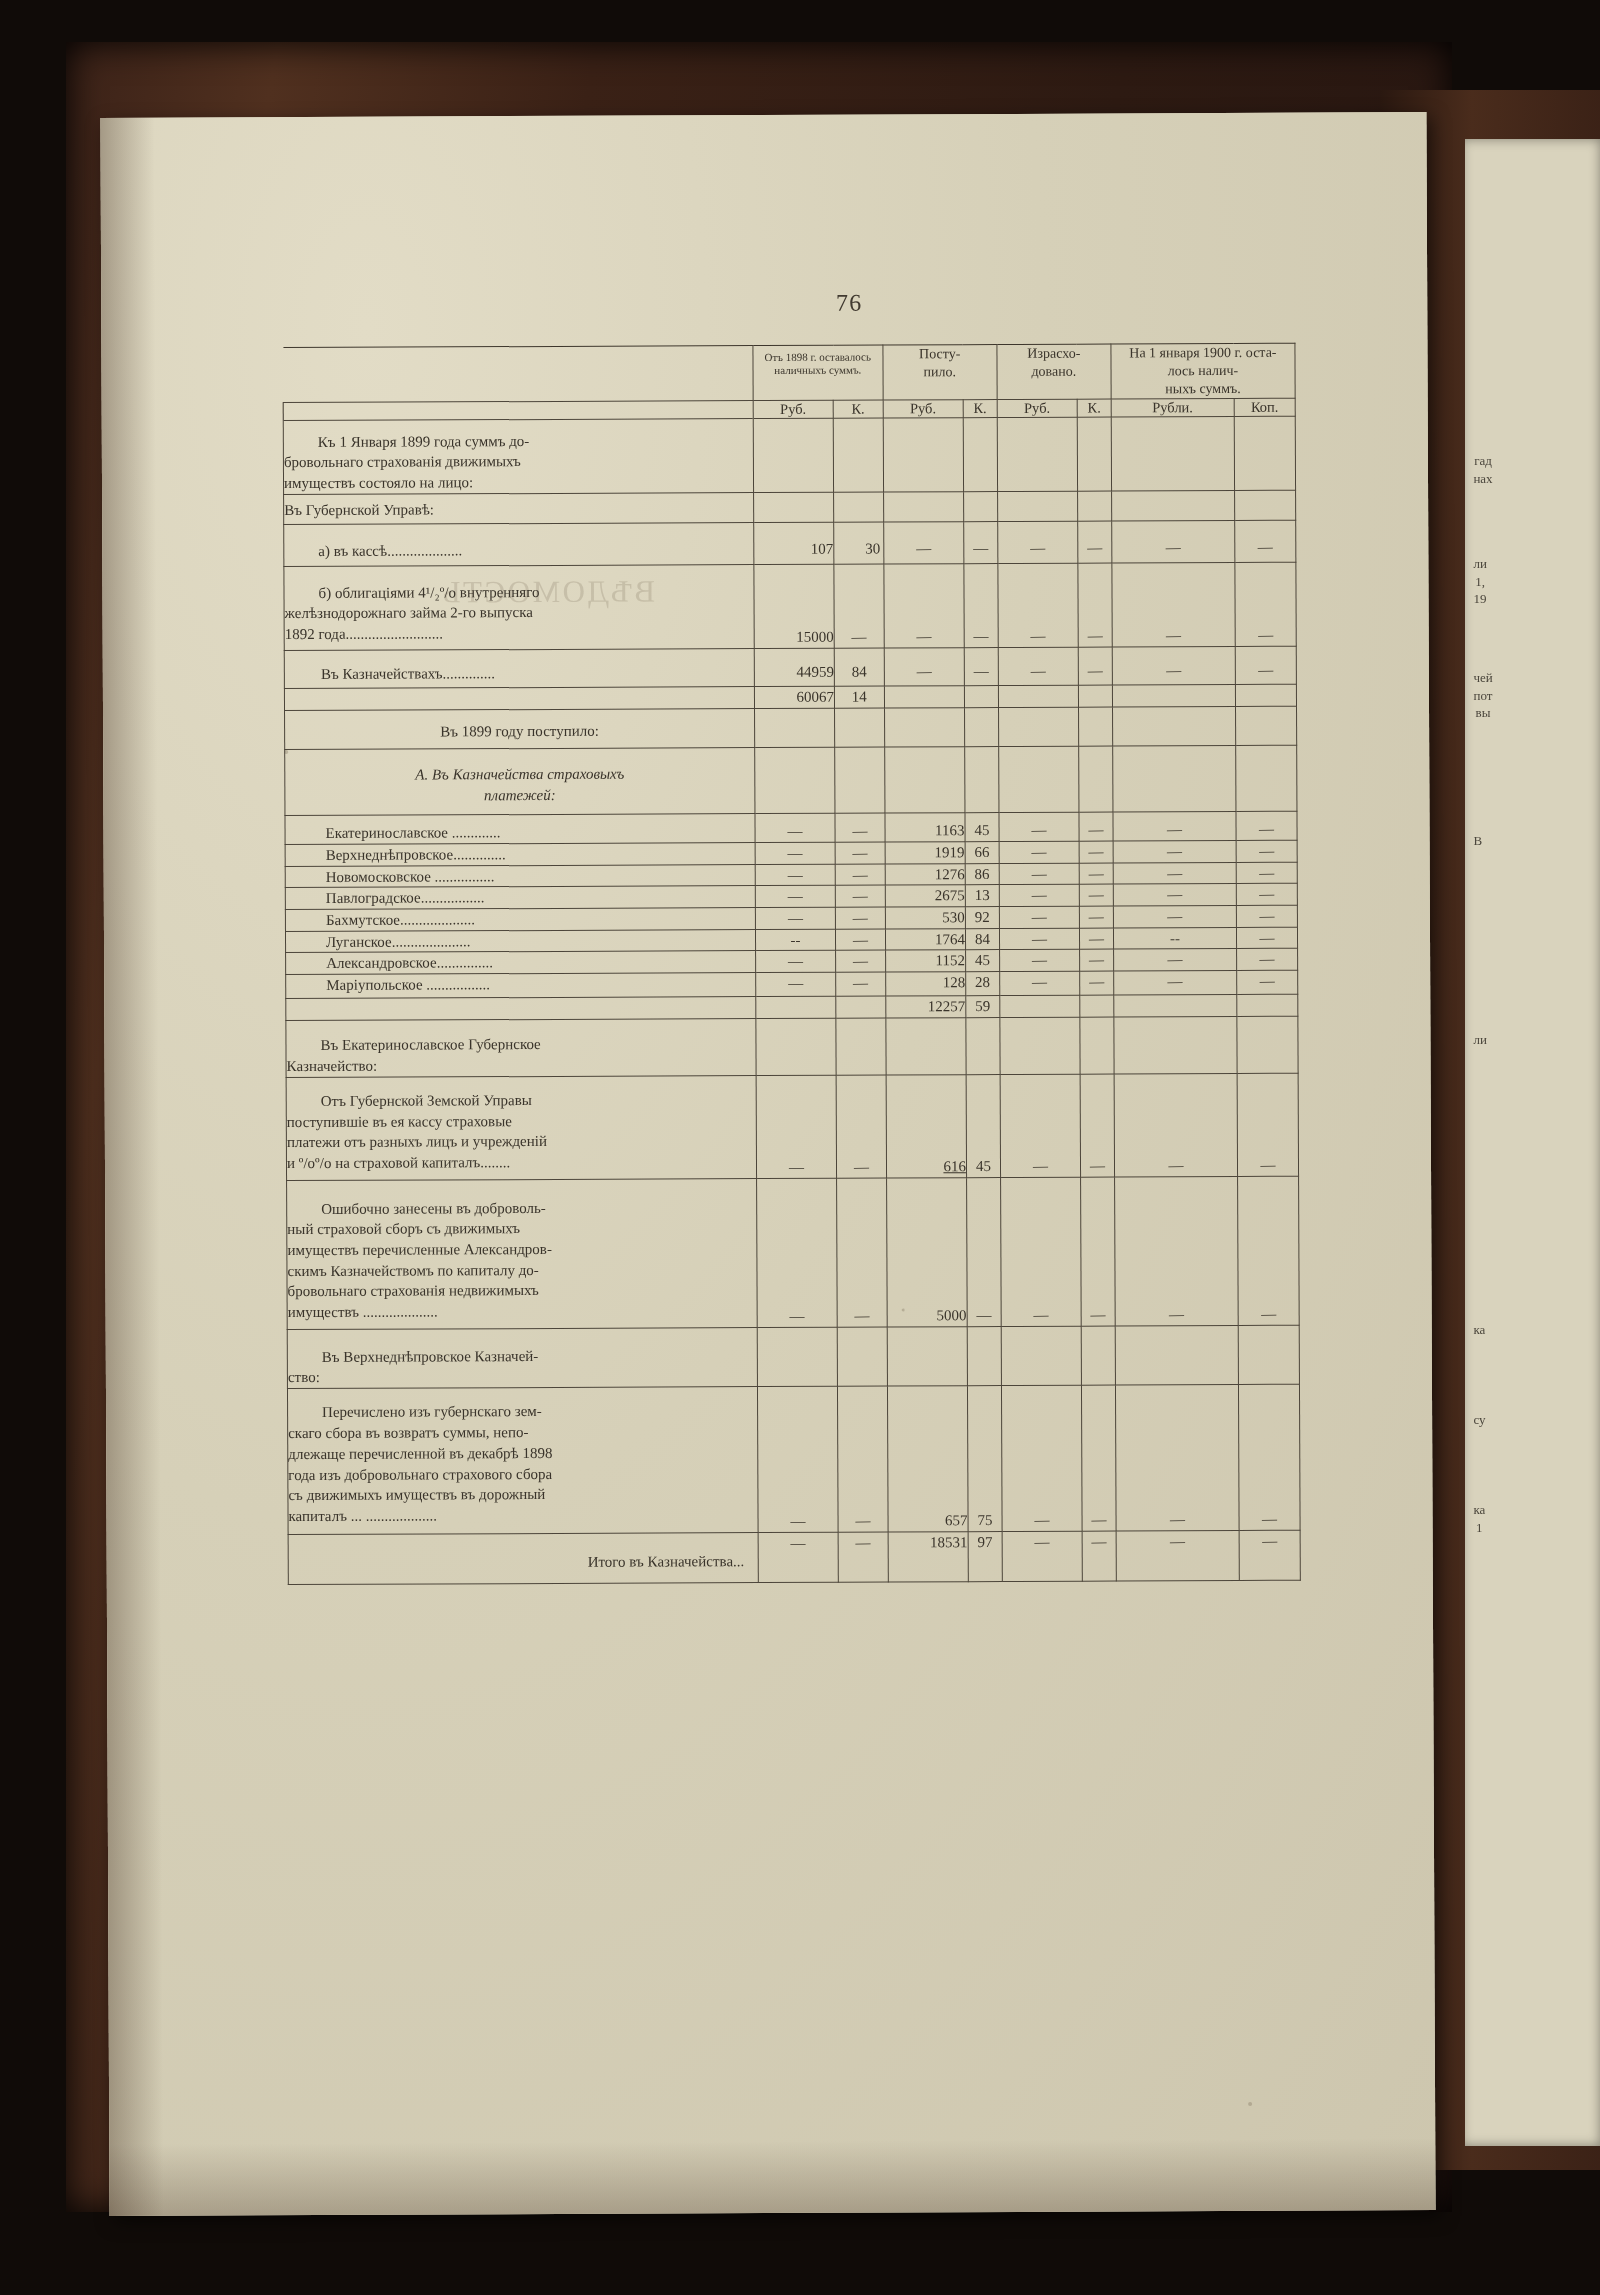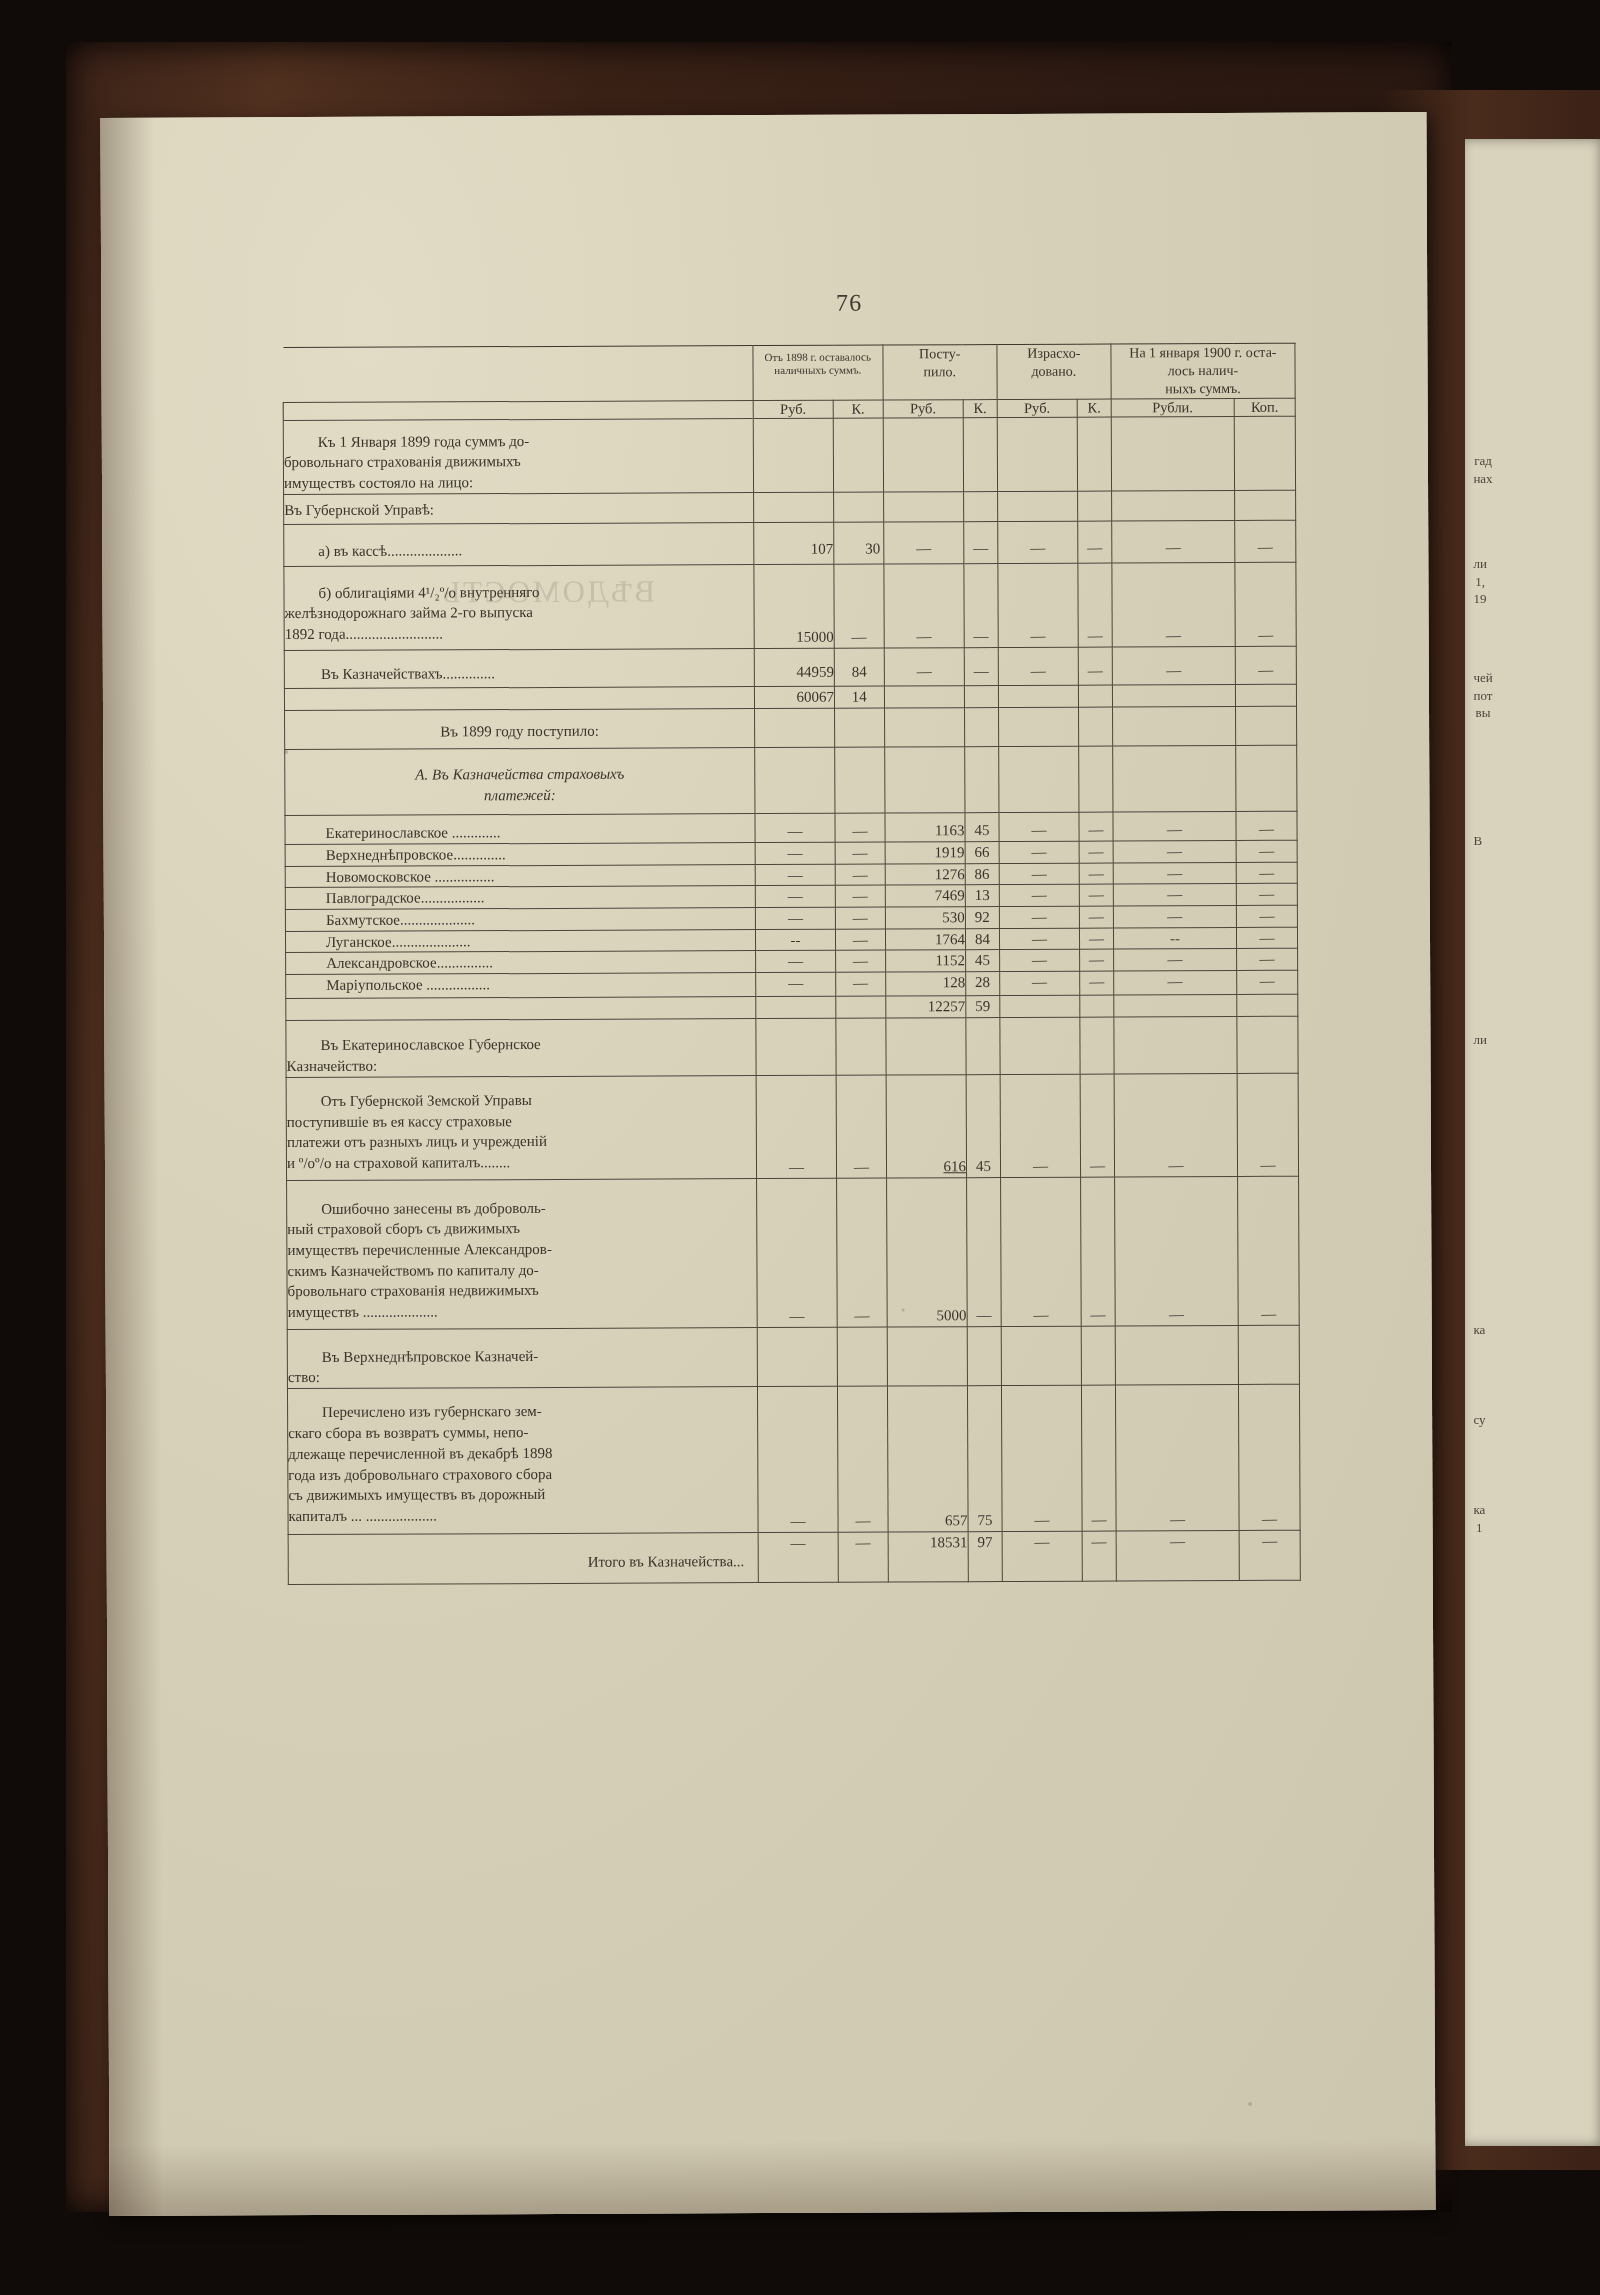--- a/index.html
+++ b/index.html
@@ -376,21 +376,21 @@
           <td class="num center">86</td>
           <td class="num center">—</td>
           <td class="num center">—</td>
           <td class="num center">—</td>
           <td class="num center">—</td>
         </tr>
         <tr>
           <td class="desc" style="padding-left:40px;">Павлоградское.................</td>
           <td class="num center">—</td>
           <td class="num center">—</td>
-          <td class="num">7469</td>
+          <td class="num">2675</td>
           <td class="num center">13</td>
           <td class="num center">—</td>
           <td class="num center">—</td>
           <td class="num center">—</td>
           <td class="num center">—</td>
         </tr>
         <tr>
           <td class="desc" style="padding-left:40px;">Бахмутское....................</td>
           <td class="num center">—</td>
           <td class="num center">—</td>

